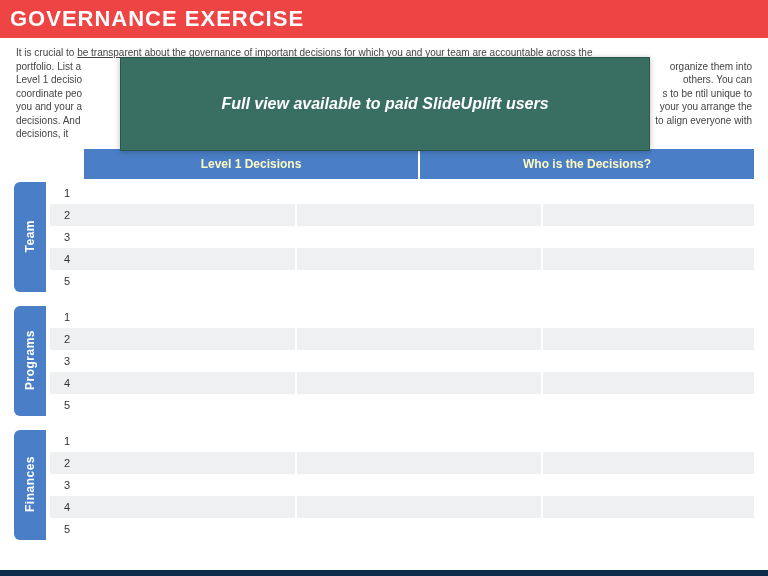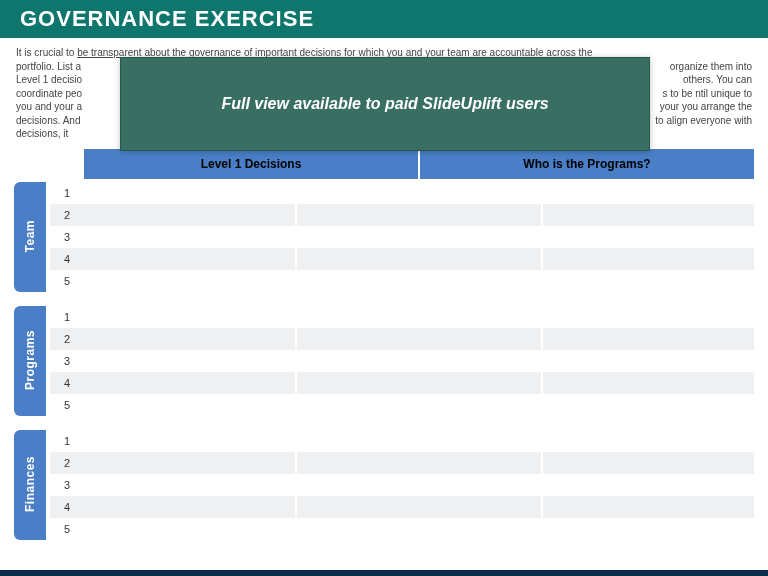--- a/index.html
+++ b/index.html
@@ -1,24 +1,24 @@
 <!DOCTYPE html>
 <html><head>
 <meta charset="utf-8">
 <style>
   * { box-sizing: border-box; margin: 0; padding: 0; }
   html, body { width: 768px; height: 576px; font-family: Arial, Helvetica, sans-serif; background:#fff; overflow:hidden; }
   .page { position:relative; width:768px; height:576px; padding:0 14px 0 14px; }
-  .title-bar { background:#0f766e; color:#fff; font-size:22px; font-weight:bold; letter-spacing:1px; padding:6px 20px; border-bottom:2px solid #fff; margin:0 -14px 6px -14px; }
+  .title-bar { background:#ef4444; color:#fff; font-size:22px; font-weight:bold; letter-spacing:1px; padding:6px 10px; border-bottom:2px solid #fff; margin:0 -14px 6px -14px; }
   .intro { font-size:10px; color:#444; line-height:1.35; text-align:justify; padding:0 2px 2px 2px; }
   .intro u { text-decoration:underline; }
   .header-row { display:flex; margin-top:6px; }
   .header-spacer { width:70px; flex:0 0 70px; }
   .header-cells { flex:1; display:flex; gap:2px; }
-  .hcell { background:#4a7fc7; color:#000000; font-size:12px; font-weight:bold; text-align:center; padding:8px 4px; }
+  .hcell { background:#4a7fc7; color:#fef9c3; font-size:12px; font-weight:bold; text-align:center; padding:8px 4px; }
   .hc1 { flex:1; }
   .hc2 { flex:1.15; }
   .hc3 { flex:1; }
   .section { display:flex; margin-top:14px; }
   .section.first { margin-top:3px; }
   .side-tab { width:32px; flex:0 0 32px; background:#4a7fc7; color:#fff; border-radius:6px 0 0 6px; display:flex; align-items:center; justify-content:center; margin-right:4px; }
   .side-tab span { writing-mode:vertical-rl; transform:rotate(180deg); font-size:12px; font-weight:bold; letter-spacing:0.5px; }
   .num-col { width:34px; flex:0 0 34px; }
   .num-col .num { height:22px; font-size:11px; color:#333; display:flex; align-items:center; justify-content:center; }
   .rows { flex:1; display:flex; flex-direction:column; }
@@ -50,21 +50,21 @@
     <span style="float:right">your you arrange the</span><br>
     <span>decisions. And</span>
     <span style="float:right">to align  everyone with</span><br>
     <span>decisions, it</span>
   </div>
 
   <div class="header-row">
     <div class="header-spacer"></div>
     <div class="header-cells">
       <div class="hcell hc1">Level 1 Decisions</div>
-      <div class="hcell hc3">Who is the Programs?</div>
+      <div class="hcell hc3">Who is the Decisions?</div>
     </div>
   </div>
 
   <div class="section first">
     <div class="side-tab">
         <span>Team</span>
       </div>
     <div class="num-col">
       <div class="num">1</div>
       <div class="num alt">2</div>

